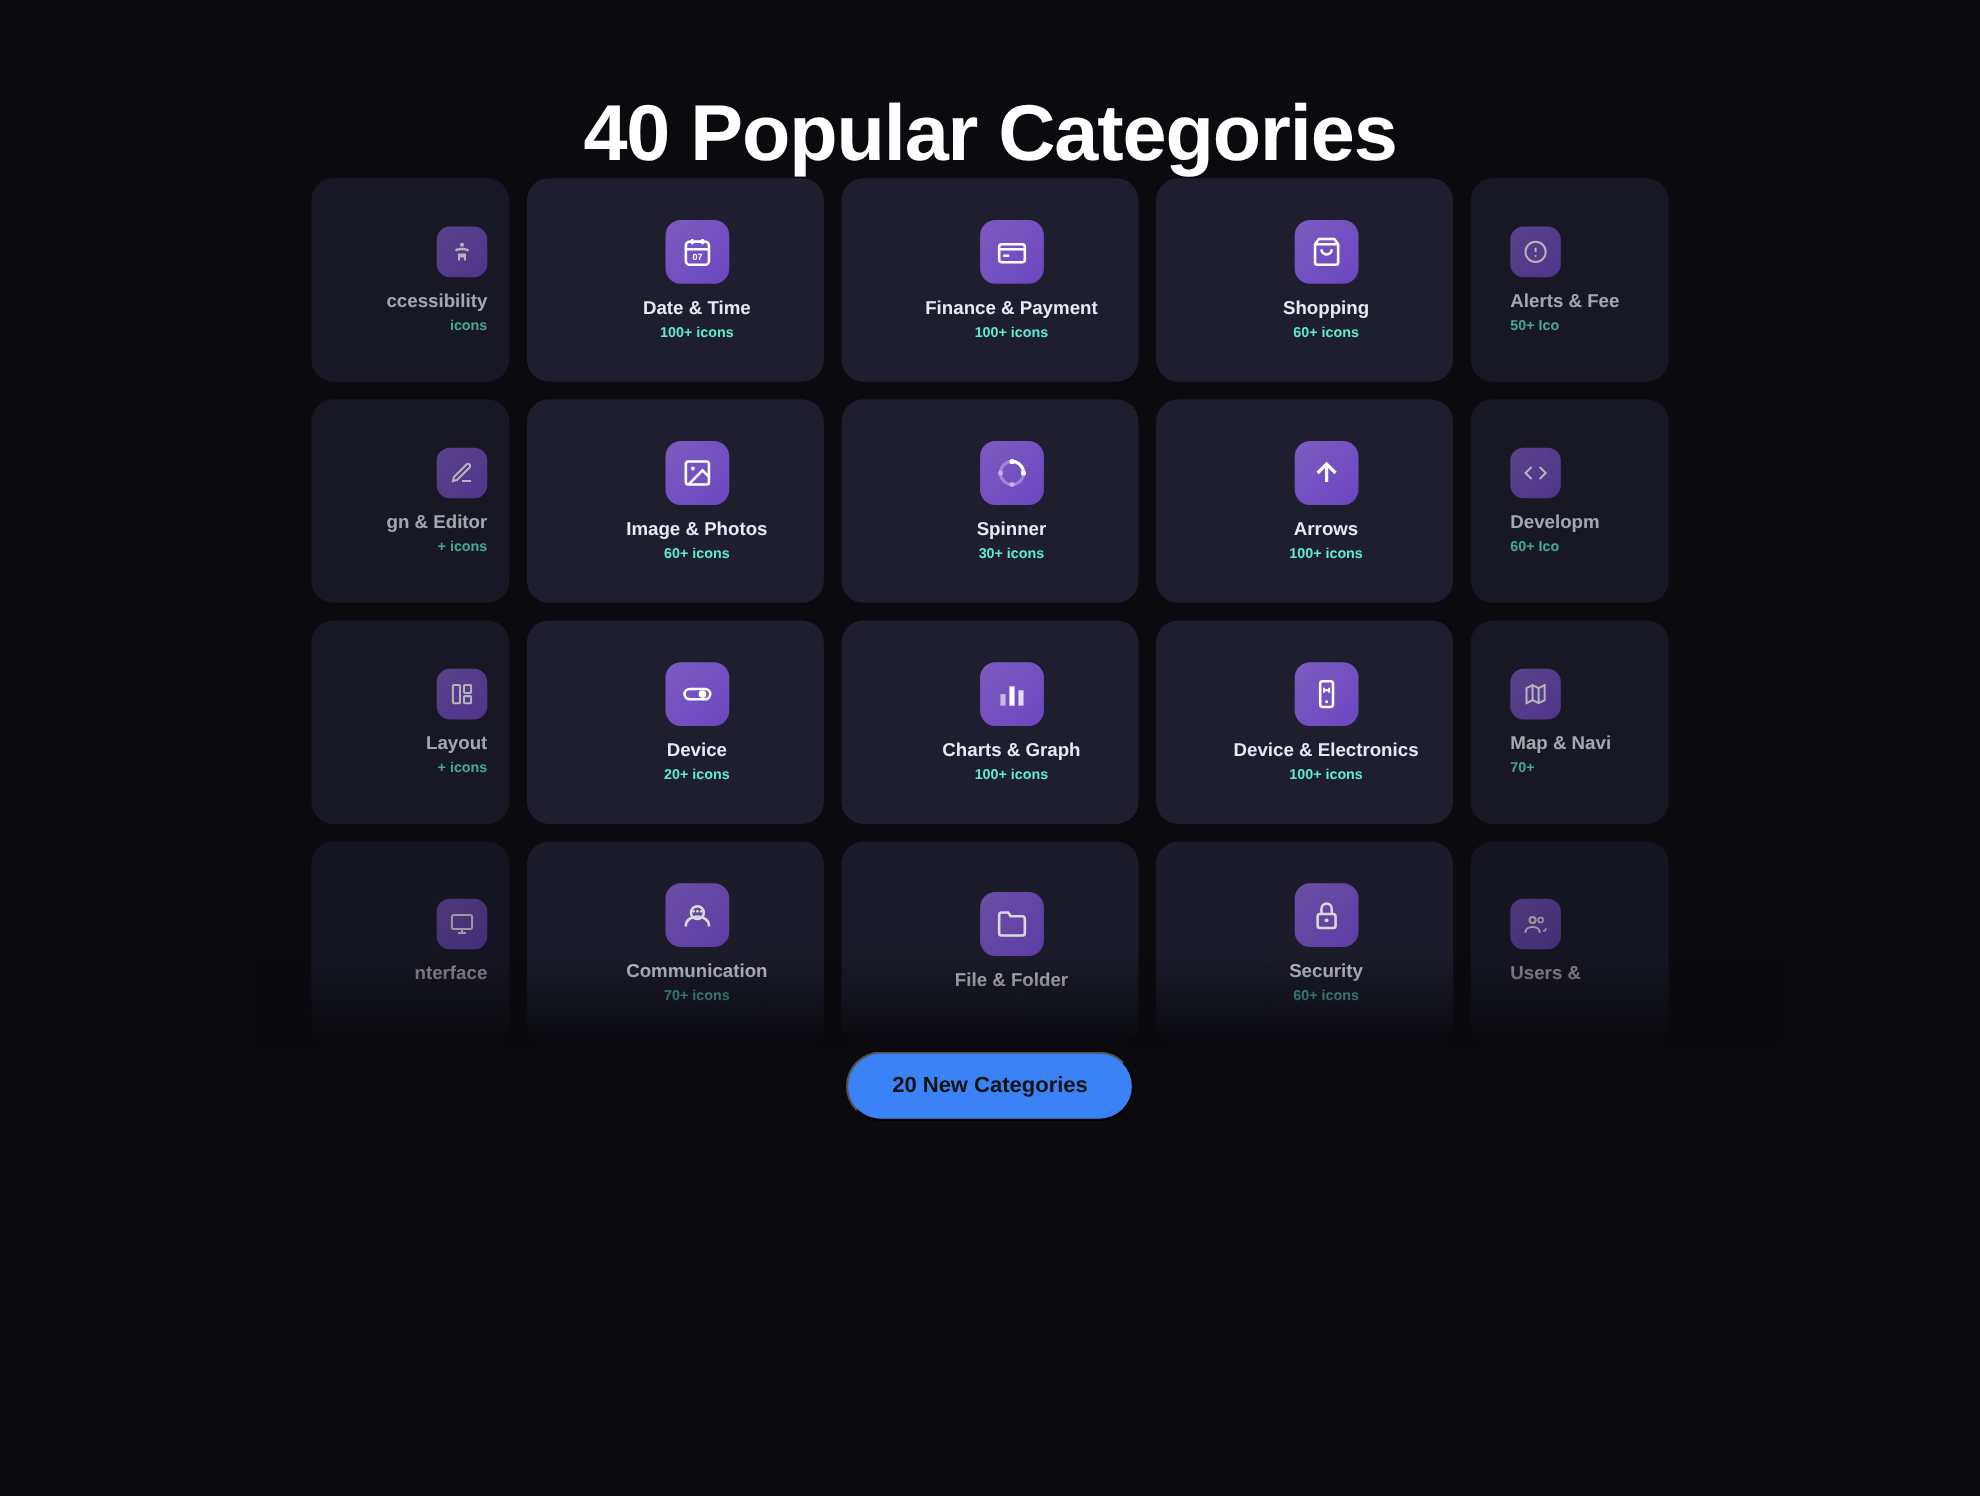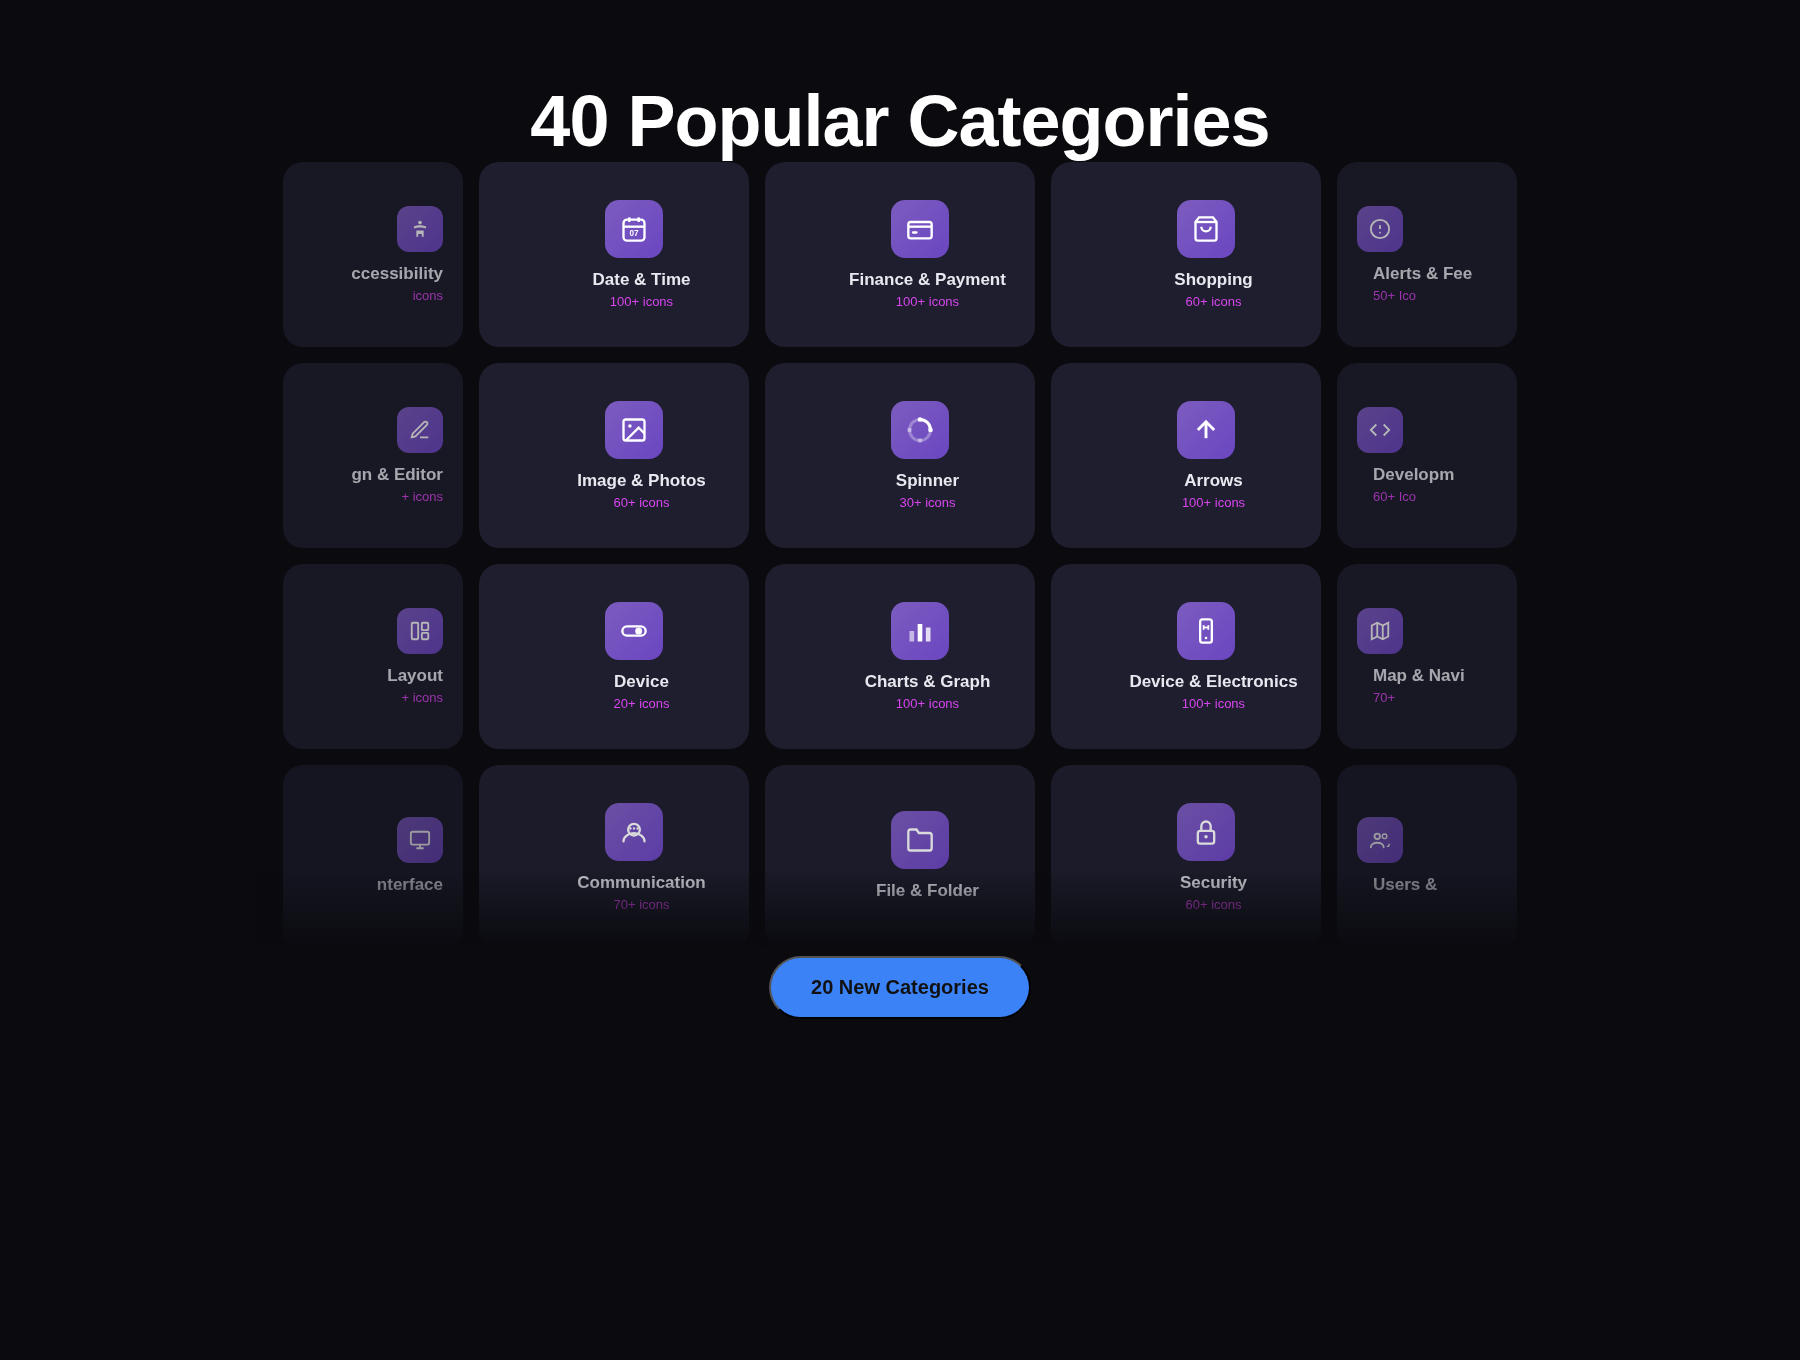--- a/index.html
+++ b/index.html
@@ -67,21 +67,21 @@
       padding-right: 20px;
       margin-left: -40px;
     }
 
     .category-card.partial-right {
       width: 180px;
       overflow: hidden;
       border-radius: 20px;
       opacity: 0.7;
       align-items: flex-start;
-      padding-left: 20px;
+      padding-left: 36px;
       margin-right: -40px;
     }
 
     .category-card.partial-left .card-text,
     .category-card.partial-right .card-text {
       align-items: inherit;
     }
 
     .icon-wrapper {
       width: 58px;
@@ -100,34 +100,33 @@
       height: 46px;
       font-size: 20px;
       border-radius: 12px;
     }
 
     .card-text {
       display: flex;
       flex-direction: column;
       align-items: center;
       gap: 4px;
-      margin-left: 16px;
     }
 
     .card-name {
       font-size: 17px;
       font-weight: 600;
       color: #e8e8f0;
       text-align: center;
     }
 
     .card-count {
       font-size: 13px;
-      font-weight: 400;
-      color: #d946ef;
+      font-weight: 700;
+      color: #5eead4;
       text-align: center;
     }
 
     .bottom-badge {
       background: #3b82f6;
       color: #111111;
       font-size: 20px;
       font-weight: 700;
       padding: 18px 40px;
       border-radius: 50px;

